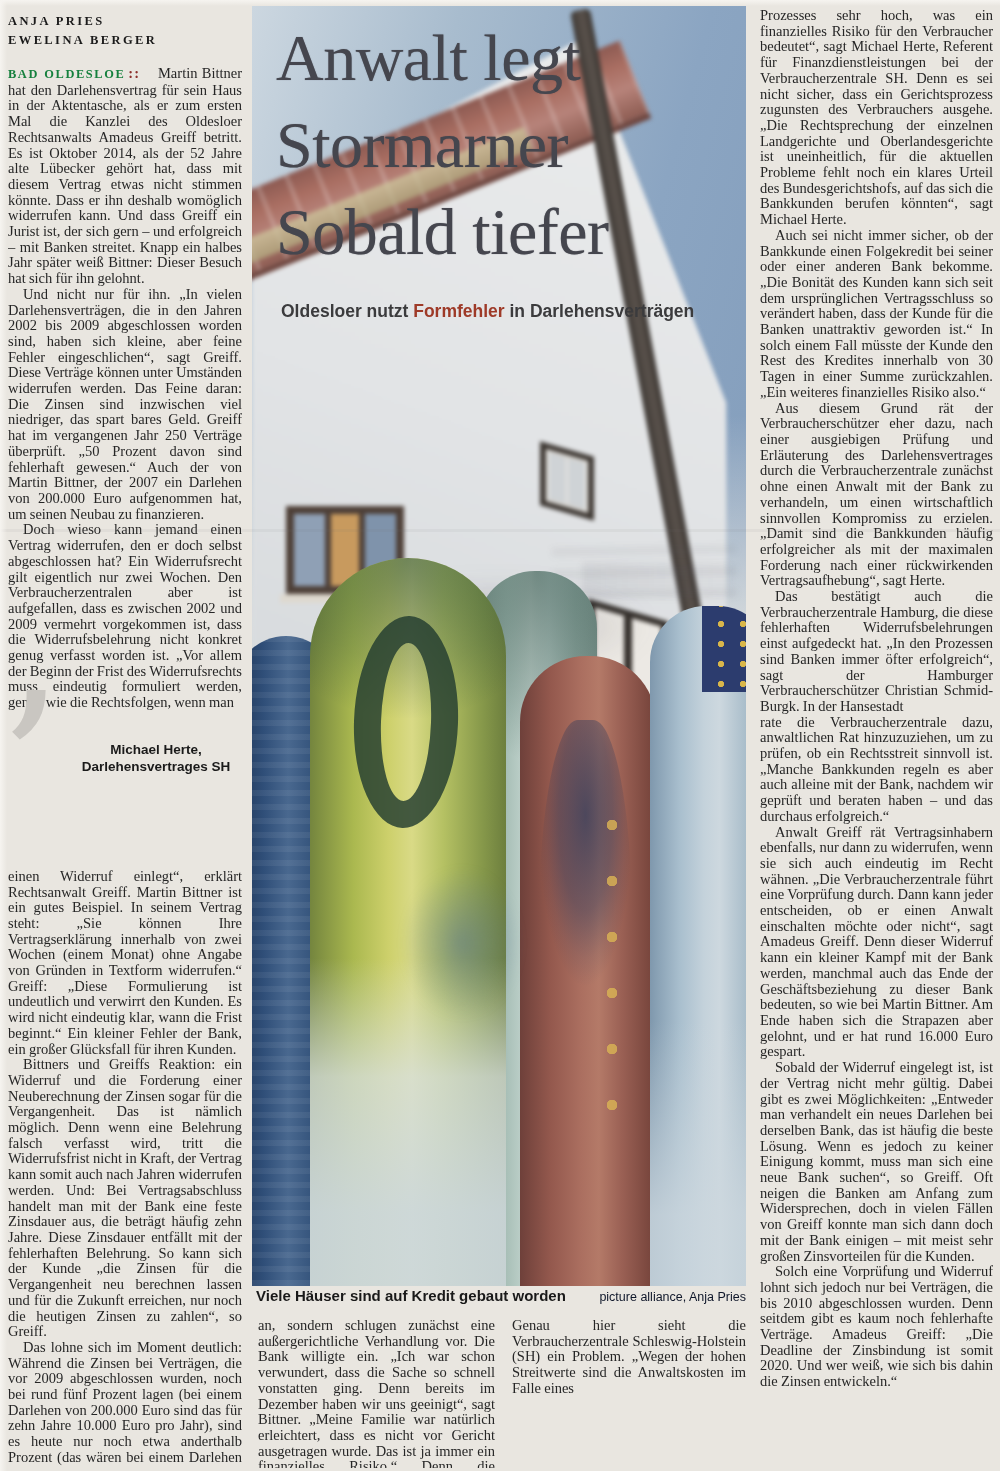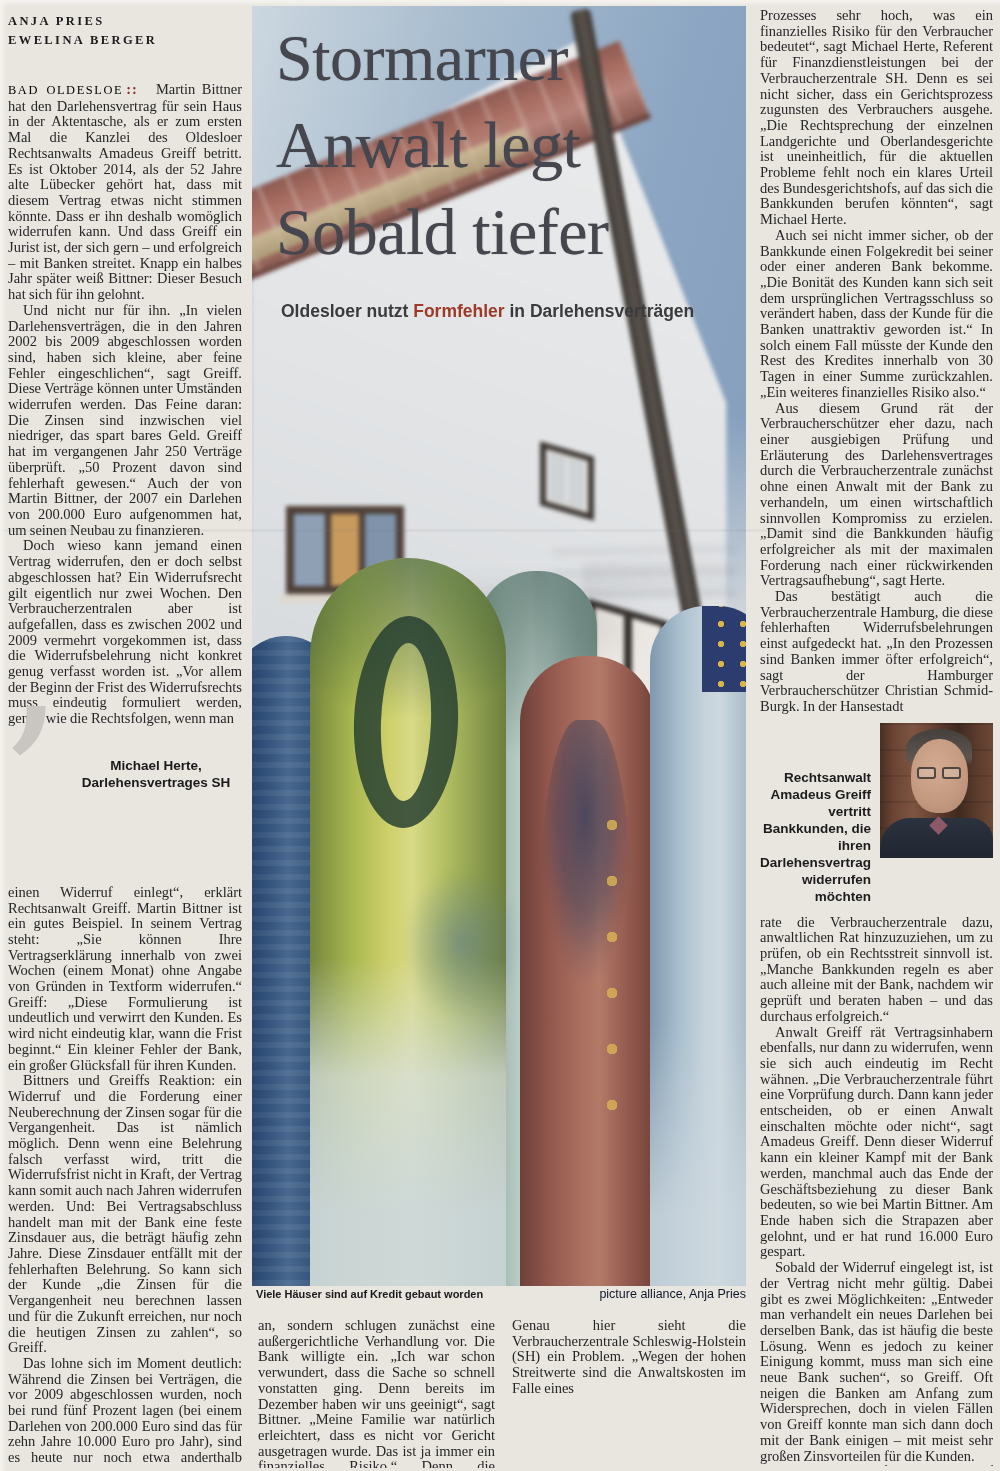--- a/index.html
+++ b/index.html
@@ -17,24 +17,24 @@
 
   
   .col { position:absolute; overflow:hidden; }
   .col-left  { left:8px;  top:10px; width:234px; height:1456px; }
   .col-right { left:760px; top:8px;  width:233px; height:1458px; }
   .para { font-size:14.5px; line-height:15.7px; text-align:justify; color:#262626;
           hyphens:auto; -webkit-hyphens:auto; word-spacing:-0.4px; }
   .para.indent { text-indent:15px; }
   .paras.no-first-indent > .para:first-child { text-indent:0; }
 
-  .byline { margin:2px 0 32px 0; }
+  .byline { margin:2px 0 16px 0; }
   .byline-line { font-weight:bold; font-size:12.5px; line-height:19px; letter-spacing:2.4px; color:#1b1b1b; }
 
-  .dateline { font-weight:normal; font-size:12.4px; letter-spacing:1.6px; color:#000000; }
+  .dateline { font-weight:bold; font-size:12.4px; letter-spacing:1.6px; color:#15803d; }
   .dateline-mark { font-weight:bold; color:#8c2f2b; letter-spacing:1px; margin:0 18px 0 3px; }
 
   
   .pullquote { position:relative; margin:14px 0 12px 0; padding:10px 0 4px 62px; text-align:center; min-height:132px; }
   .pq-mark { position:absolute; left:-10px; top:-58px; font-size:200px; line-height:1;
              color:#c9c6c1; font-family:"DejaVu Serif", serif; }
   .pq-text { font-style:italic; font-weight:600; font-size:15.5px; line-height:20px; color:#17171a; }
   .pq-attr { font-family:"Liberation Sans", sans-serif; font-weight:bold; font-size:13.5px; line-height:17px; color:#1a1a1a; }
   .pq-attr.first { margin-top:6px; }
 
@@ -117,21 +117,21 @@
     background:linear-gradient(180deg, rgba(216,224,228,0), rgba(204,215,222,.8) 70%); }
   .flag { left:52px; top:0; width:68px; height:86px; border-radius:0 52px 0 0;
     background:#2c3c6e radial-gradient(circle 3.2px, #d9b64a 90%, rgba(0,0,0,0)) 8px 8px/22px 20px repeat; }
   .photo-crease { left:0; right:0; top:846px; height:4px; opacity:.5;
     background:linear-gradient(180deg, rgba(255,255,255,.55), rgba(118,118,124,.28)); }
 
   
   .caption-row { position:absolute; left:256px; top:1287px; width:490px; z-index:5;
     display:flex; justify-content:space-between; align-items:baseline;
     font-family:"Liberation Sans", sans-serif; }
-  .photo-caption { font-weight:bold; font-size:11px; color:#191919;text-align:right; }
+  .photo-caption { font-weight:bold; font-size:15px; color:#191919;text-align:right; }
   .photo-credit { font-size:12.5px; color:#0f172a; }
 
   
   .bcol { position:absolute; top:1318px; height:150px; overflow:hidden; }
   .bcol1 { left:258px; width:237px; }
   .bcol2 { left:512px; width:234px; }
 
   
   .portrait-row { display:flex; gap:9px; align-items:flex-start; margin:8px 0 10px 0; }
   .portrait-caption { flex:1; padding-top:46px; text-align:right;
@@ -181,22 +181,22 @@
       <div class="flag"></div>
     </div>
     <div class="roll roll-green">
       <div class="zero"></div>
     </div>
     <div class="wm-blob"></div>
     <div class="photo-crease"></div>
   </div>
 
   <div class="headline">
+    <div class="headline-line">Anwalt legt</div>
     <div class="headline-line">Stormarner</div>
-    <div class="headline-line">Anwalt legt</div>
     <div class="headline-line">Sobald tiefer</div>
   </div>
   <div class="subhead"><span>Oldesloer nutzt </span><span class="hl">Formfehler</span><span> in Darlehensverträgen</span></div>
 
   <div class="col col-left">
     <div class="byline">
         <div class="byline-line">ANJA PRIES</div>
         <div class="byline-line">EWELINA BERGER</div>
       </div>
     <p class="para"><span class="dateline">BAD OLDESLOE</span><span class="dateline-mark">::</span><span>Martin Bittner hat den Darlehensvertrag für sein Haus in der Aktentasche, als er zum ersten Mal die Kanzlei des Oldesloer Rechtsanwalts Amadeus Greiff betritt. Es ist Oktober 2014, als der 52 Jahre alte Lübecker gehört hat, dass mit diesem Vertrag etwas nicht stimmen könnte. Dass er ihn deshalb womöglich widerrufen kann. Und dass Greiff ein Jurist ist, der sich gern – und erfolgreich – mit Banken streitet. Knapp ein halbes Jahr später weiß Bittner: Dieser Besuch hat sich für ihn gelohnt.</span></p>
@@ -216,32 +216,20 @@
       </div>
   </div>
 
   <div class="col col-right">
     <div class="paras no-first-indent">
         <p class="para indent">Prozesses sehr hoch, was ein finanzielles Risiko für den Verbraucher bedeutet“, sagt Michael Herte, Referent für Finanzdienstleistungen bei der Verbraucherzentrale SH. Denn es sei nicht sicher, dass ein Gerichtsprozess zugunsten des Verbrauchers ausgehe. „Die Rechtsprechung der einzelnen Landgerichte und Oberlandesgerichte ist uneinheitlich, für die aktuellen Probleme fehlt noch ein klares Urteil des Bundesgerichtshofs, auf das sich die Bankkunden berufen könnten“, sagt Michael Herte.</p>
         <p class="para indent">Auch sei nicht immer sicher, ob der Bankkunde einen Folgekredit bei seiner oder einer anderen Bank bekomme. „Die Bonität des Kunden kann sich seit dem ursprünglichen Vertragsschluss so verändert haben, dass der Kunde für die Banken unattraktiv geworden ist.“ In solch einem Fall müsste der Kunde den Rest des Kredites innerhalb von 30 Tagen in einer Summe zurückzahlen. „Ein weiteres finanzielles Risiko also.“</p>
         <p class="para indent">Aus diesem Grund rät der Verbraucherschützer eher dazu, nach einer ausgiebigen Prüfung und Erläuterung des Darlehensvertrages durch die Verbraucherzentrale zunächst ohne einen Anwalt mit der Bank zu verhandeln, um einen wirtschaftlich sinnvollen Kompromiss zu erzielen. „Damit sind die Bankkunden häufig erfolgreicher als mit der maximalen Forderung nach einer rückwirkenden Vertragsaufhebung“, sagt Herte.</p>
         <p class="para indent">Das bestätigt auch die Verbraucherzentrale Hamburg, die diese fehlerhaften Widerrufsbelehrungen einst aufgedeckt hat. „In den Prozessen sind Banken immer öfter erfolgreich“, sagt der Hamburger Verbraucherschützer Christian Schmid-Burgk. In der Hansestadt</p>
       </div>
-    <div class="portrait-row">
-      <div class="portrait-caption">Rechtsanwalt Amadeus Greiff vertritt Bankkunden, die ihren Darlehensvertrag widerrufen möchten</div>
-      <div class="portrait">
-        <div class="p-shelf"></div>
-        <div class="p-hair"></div>
-        <div class="p-face"></div>
-        <div class="p-lens l"></div>
-        <div class="p-lens r"></div>
-        <div class="p-body"></div>
-        <div class="p-collar"></div>
-      </div>
-    </div>
     <div class="paras no-first-indent">
         <p class="para indent">rate die Verbraucherzentrale dazu, anwaltlichen Rat hinzuzuziehen, um zu prüfen, ob ein Rechtsstreit sinnvoll ist. „Manche Bankkunden regeln es aber auch alleine mit der Bank, nachdem wir geprüft und beraten haben – und das durchaus erfolgreich.“</p>
         <p class="para indent">Anwalt Greiff rät Vertragsinhabern ebenfalls, nur dann zu widerrufen, wenn sie sich auch eindeutig im Recht wähnen. „Die Verbraucherzentrale führt eine Vorprüfung durch. Dann kann jeder entscheiden, ob er einen Anwalt einschalten möchte oder nicht“, sagt Amadeus Greiff. Denn dieser Widerruf kann ein kleiner Kampf mit der Bank werden, manchmal auch das Ende der Geschäftsbeziehung zu dieser Bank bedeuten, so wie bei Martin Bittner. Am Ende haben sich die Strapazen aber gelohnt, und er hat rund 16.000 Euro gespart.</p>
         <p class="para indent">Sobald der Widerruf eingelegt ist, ist der Vertrag nicht mehr gültig. Dabei gibt es zwei Möglichkeiten: „Entweder man verhandelt ein neues Darlehen bei derselben Bank, das ist häufig die beste Lösung. Wenn es jedoch zu keiner Einigung kommt, muss man sich eine neue Bank suchen“, so Greiff. Oft neigen die Banken am Anfang zum Widersprechen, doch in vielen Fällen von Greiff konnte man sich dann doch mit der Bank einigen – mit meist sehr großen Zinsvorteilen für die Kunden.</p>
         <p class="para indent">Solch eine Vorprüfung und Widerruf lohnt sich jedoch nur bei Verträgen, die bis 2010 abgeschlossen wurden. Denn seitdem gibt es kaum noch fehlerhafte Verträge. Amadeus Greiff: „Die Deadline der Zinsbindung ist somit 2020. Und wer weiß, wie sich bis dahin die Zinsen entwickeln.“</p>
       </div>
   </div>
 
   <div class="caption-row">
     <div class="photo-caption">Viele Häuser sind auf Kredit gebaut worden</div>

